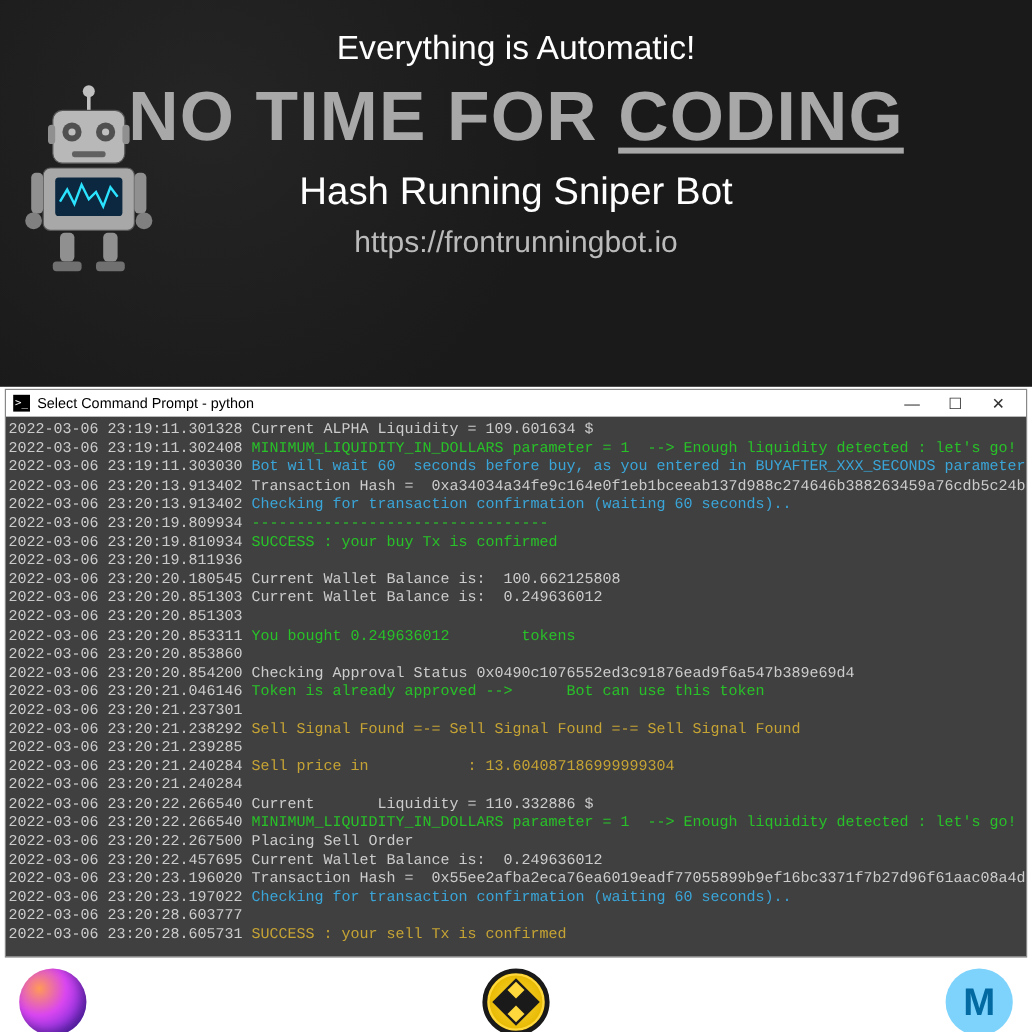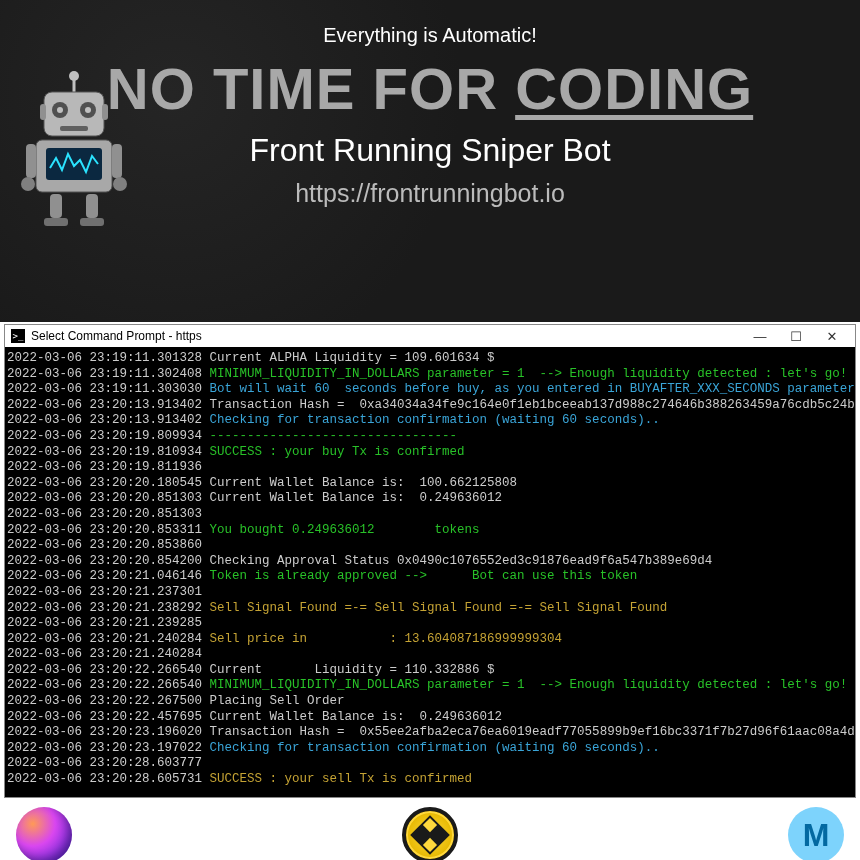--- a/index.html
+++ b/index.html
@@ -10,21 +10,21 @@
   width: 100%;
   height: 322px;
   background: #1a1a1a;
   background-image: radial-gradient(circle at 20% 30%, #252525 0%, #1a1a1a 40%),
                     radial-gradient(circle at 80% 70%, #222 0%, #1a1a1a 50%);
   color: #fff;
   padding: 24px 0 0 0;
   text-align: center;
 }
 .hero .top-line {
-  font-size: 20px;
+  font-size: 28px;
   color: #fff;
   margin-bottom: 8px;
   font-weight: 400;
 }
 .hero .headline {
   font-size: 58px;
   font-weight: 800;
   color: #a8a8a8;
   letter-spacing: 1px;
   margin: 0 0 4px 0;
@@ -77,21 +77,21 @@
   justify-content: center;
   color: #fff;
   font-size: 9px;
   font-family: monospace;
 }
 .titlebar .title { flex: 1; }
 .win-controls { display: flex; gap: 14px; align-items: center; padding-right: 6px; font-size: 13px; color: #333; }
 .win-controls span { width: 22px; text-align: center; cursor: default; }
 
 .terminal {
-  background: #000000;
+  background: #404040;
   color: #ccc;
   font-family: Consolas, 'Courier New', monospace;
   font-size: 12.5px;
   line-height: 15.6px;
   padding: 4px 2px 6px 2px;
   white-space: pre;
   overflow: hidden;
   height: 450px;
 }
 .terminal .ts { color: #ccc; }
@@ -162,28 +162,28 @@
     <rect x="98" y="76" width="10" height="34" rx="4" fill="#909090"></rect>
     <circle cx="14" cy="116" r="7" fill="#808080"></circle>
     <circle cx="106" cy="116" r="7" fill="#808080"></circle>
     <rect x="36" y="126" width="12" height="24" rx="4" fill="#909090"></rect>
     <rect x="72" y="126" width="12" height="24" rx="4" fill="#909090"></rect>
     <rect x="30" y="150" width="24" height="8" rx="3" fill="#707070"></rect>
     <rect x="66" y="150" width="24" height="8" rx="3" fill="#707070"></rect>
   </svg>
   <div class="top-line">Everything is Automatic!</div>
   <div class="headline"><span>NO TIME FOR </span><span class="coding">CODING</span></div>
-  <div class="subtitle">Front Running Sniper Bot</div>
+  <div class="subtitle">Hash Running Sniper Bot</div>
   <div class="url">https://frontrunningbot.io</div>
 </div>
 
 <div class="window">
   <div class="titlebar">
     <span class="cmd-icon">&gt;_</span>
-    <span class="title">Select Command Prompt - https</span>
+    <span class="title">Select Command Prompt - python</span>
     <div class="win-controls">
       <span>—</span>
       <span>☐</span>
       <span>✕</span>
     </div>
   </div>
   <div class="terminal" id="terminal"><span class="ts">2022-03-06 23:19:11.301328</span> <span class="w">Current ALPHA Liquidity = 109.601634 $</span>
 <span class="ts">2022-03-06 23:19:11.302408</span> <span class="g">MINIMUM_LIQUIDITY_IN_DOLLARS parameter = 1  --&gt; Enough liquidity detected : let's go!</span>
 <span class="ts">2022-03-06 23:19:11.303030</span> <span class="c">Bot will wait 60  seconds before buy, as you entered in BUYAFTER_XXX_SECONDS parameter</span>
 <span class="ts">2022-03-06 23:20:13.913402</span> <span class="w">Transaction Hash =  0xa34034a34fe9c164e0f1eb1bceeab137d988c274646b388263459a76cdb5c24b</span>

